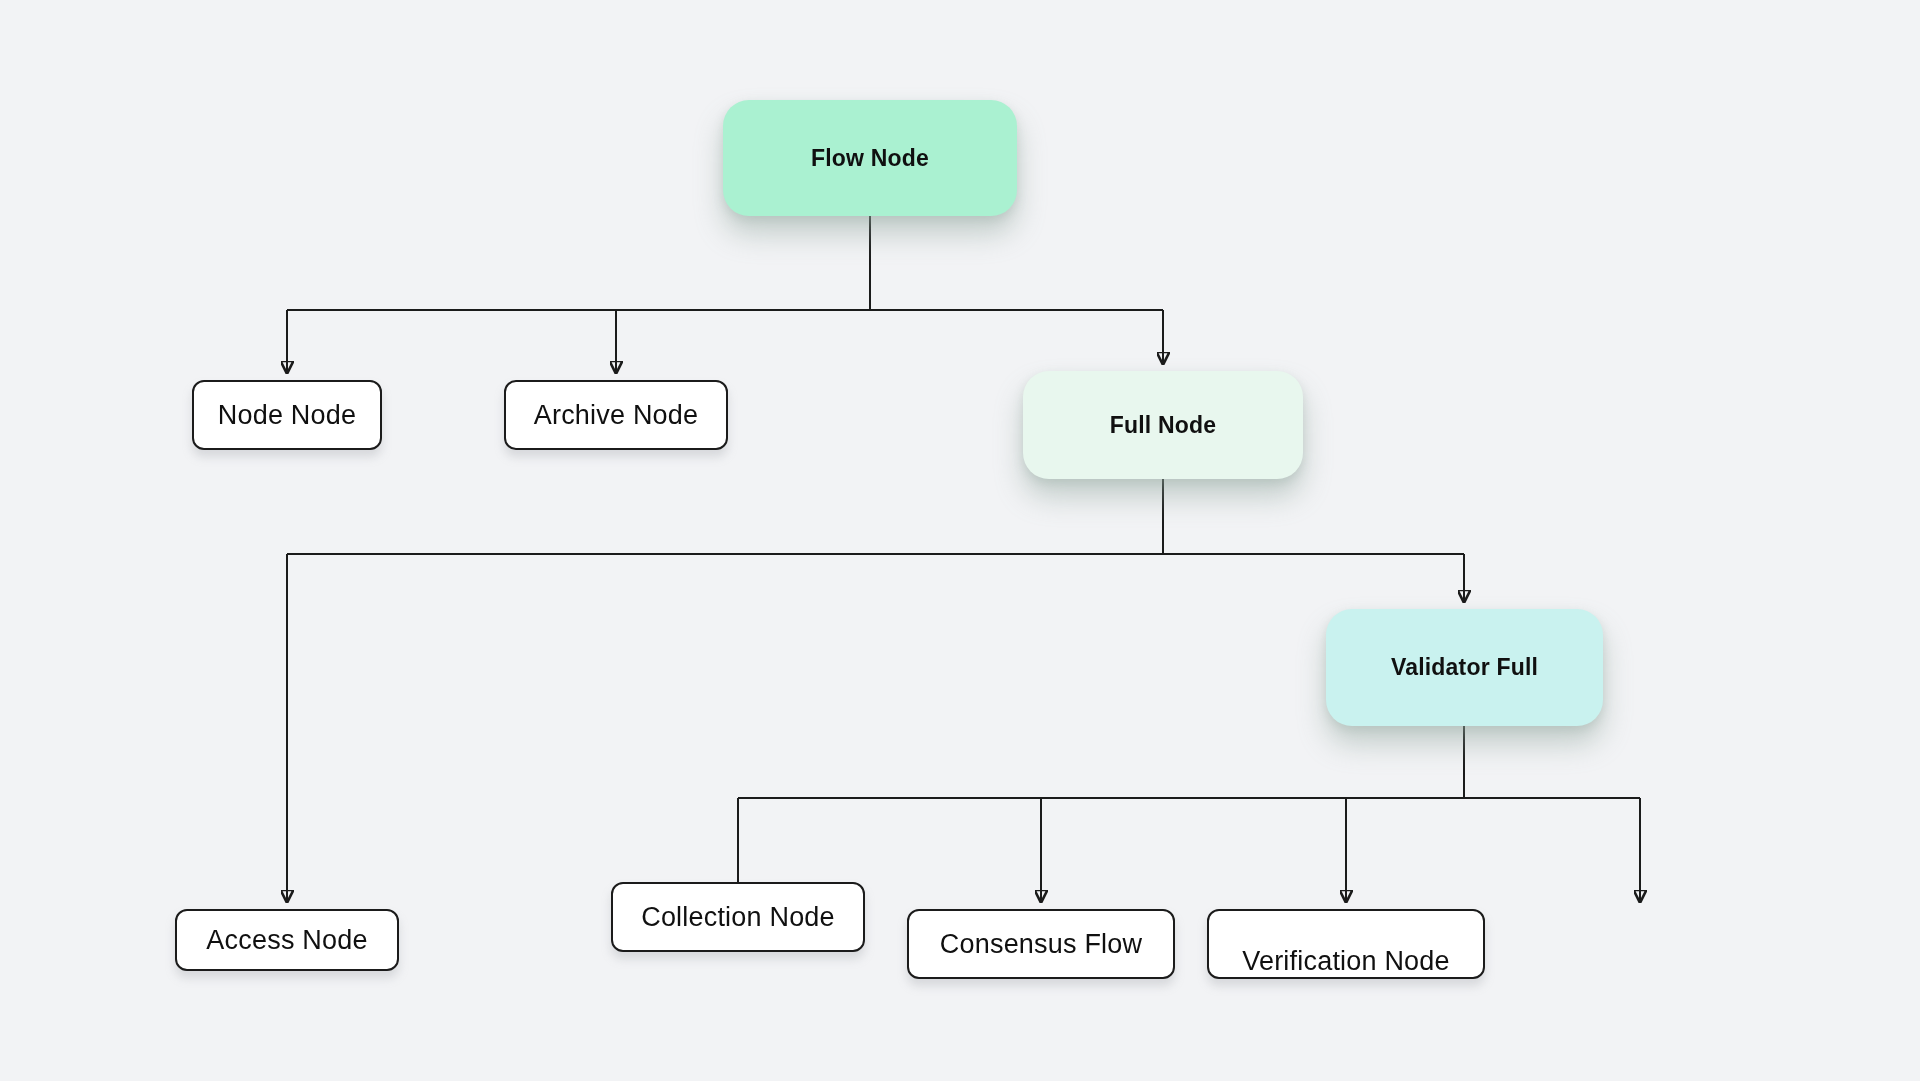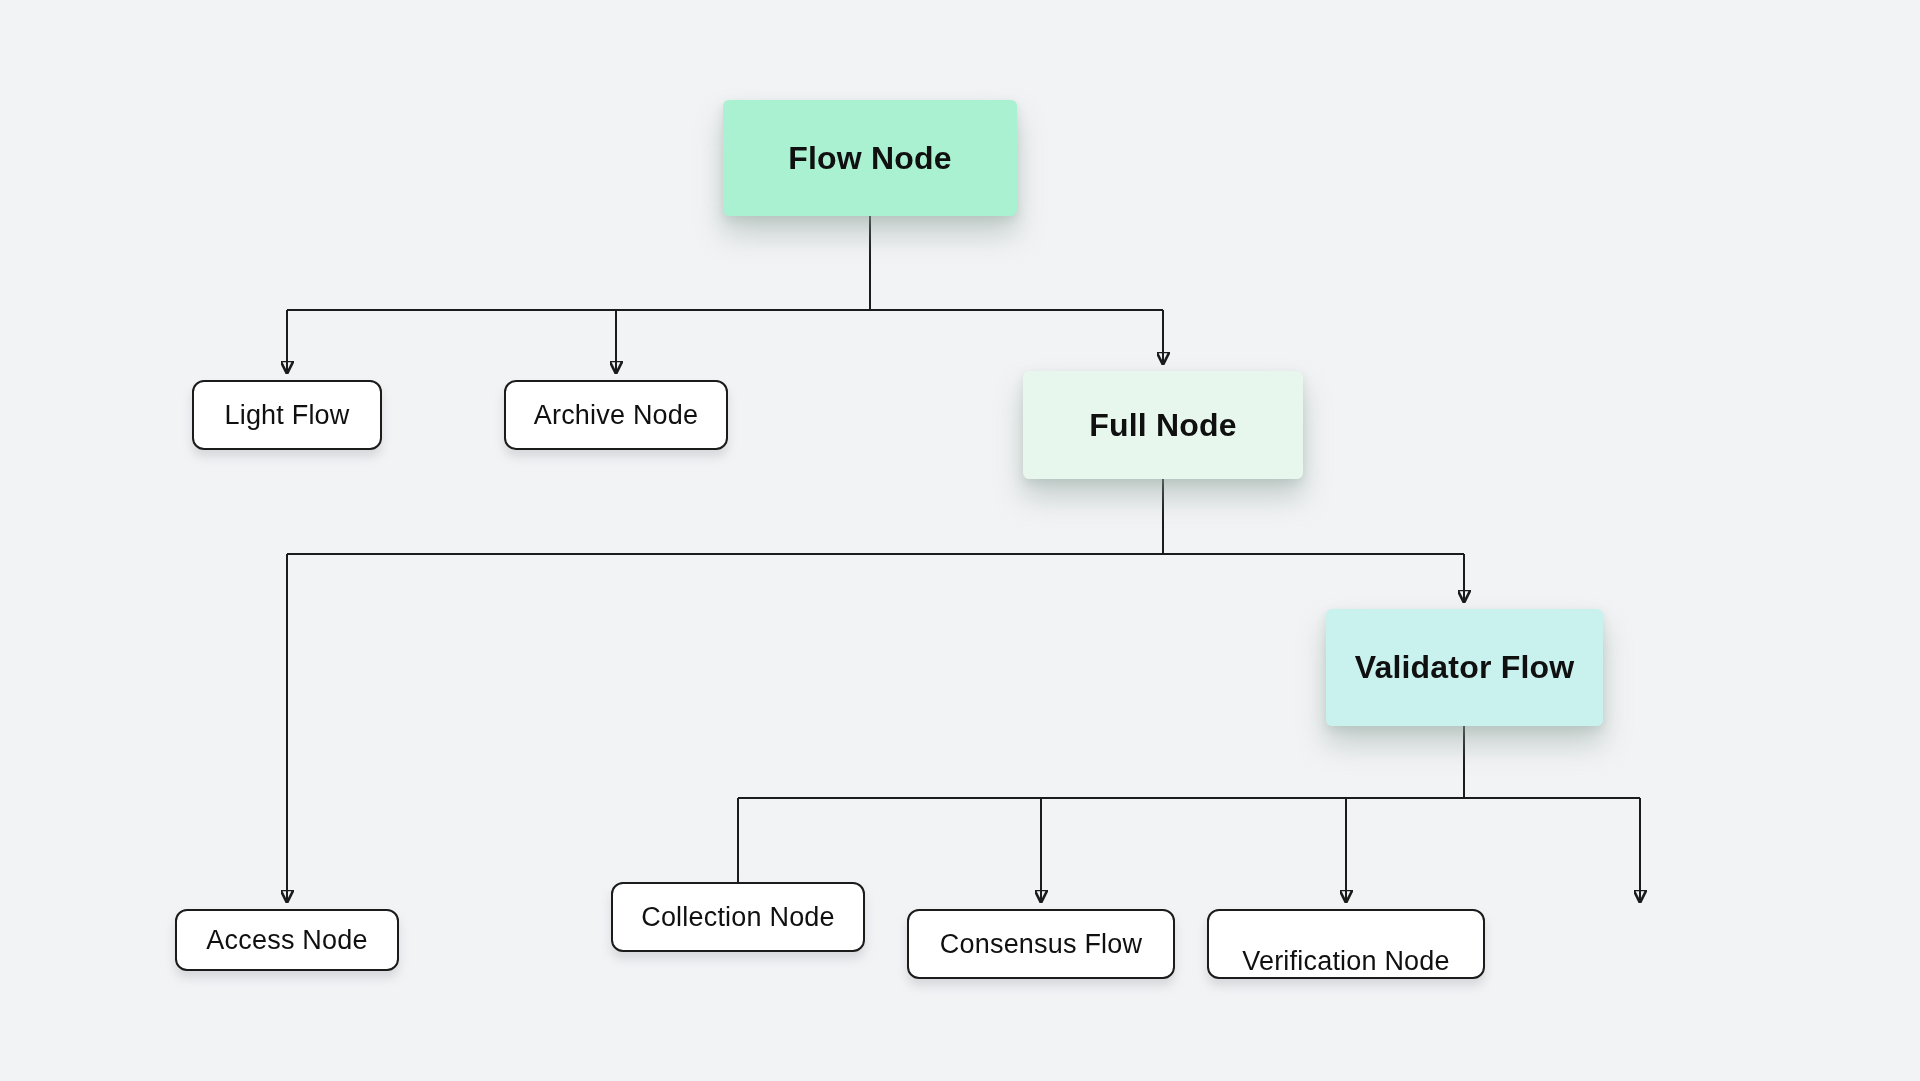--- a/index.html
+++ b/index.html
@@ -42,22 +42,22 @@
   }
   .node.leaf {
     background: #ffffff;
     border: 2.5px solid #1b1b1b;
     border-radius: 12px;
     font-size: 27px;
     font-weight: 500;
     box-shadow: 0 7px 10px rgba(165,170,175,0.35);
   }
   .node.major {
-    border-radius: 6px;
-    font-size: 32px;
+    border-radius: 26px;
+    font-size: 23px;
     font-weight: 600;
     box-shadow: 0 18px 28px rgba(140,162,152,0.45), 0 4px 10px rgba(140,162,152,0.25);
     align-items: center;
   }
 </style>
 </head>
 <body>
 
 <div class="stage">
 
@@ -85,33 +85,33 @@
     <path d="M1041,798 V901" marker-end="url(#arrow)"></path>
     <path d="M1346,798 V901" marker-end="url(#arrow)"></path>
     <path d="M1640,798 V901" marker-end="url(#arrow)"></path>
   </svg>
 
   <div class="node major" style="left: 723px; top: 100px; width: 294px; height: 116px; background: rgb(170, 241, 209);">
     <span>Flow Node</span>
   </div>
 
   <div class="node leaf" style="left: 192px; top: 380px; width: 190px; height: 70px; background: rgb(255, 255, 255);">
-    <span>Light Flow</span>
+    <span>Node Node</span>
   </div>
 
   <div class="node leaf" style="left: 504px; top: 380px; width: 224px; height: 70px; background: rgb(255, 255, 255); justify-content: center;">
     <span>Archive Node</span>
   </div>
 
   <div class="node major" style="left: 1023px; top: 371px; width: 280px; height: 108px; background: rgb(232, 247, 238);">
     <span>Full Node</span>
   </div>
 
   <div class="node major" style="left: 1326px; top: 609px; width: 277px; height: 117px; background: rgb(201, 242, 239);">
-    <span>Validator Flow</span>
+    <span>Validator Full</span>
   </div>
 
   <div class="node leaf" style="left: 175px; top: 909px; width: 224px; height: 62px; background: rgb(255, 255, 255);">
     <span>Access Node</span>
   </div>
 
   <div class="node leaf" style="left: 611px; top: 882px; width: 254px; height: 70px; background: rgb(255, 255, 255);">
     <span>Collection Node</span>
   </div>
 

